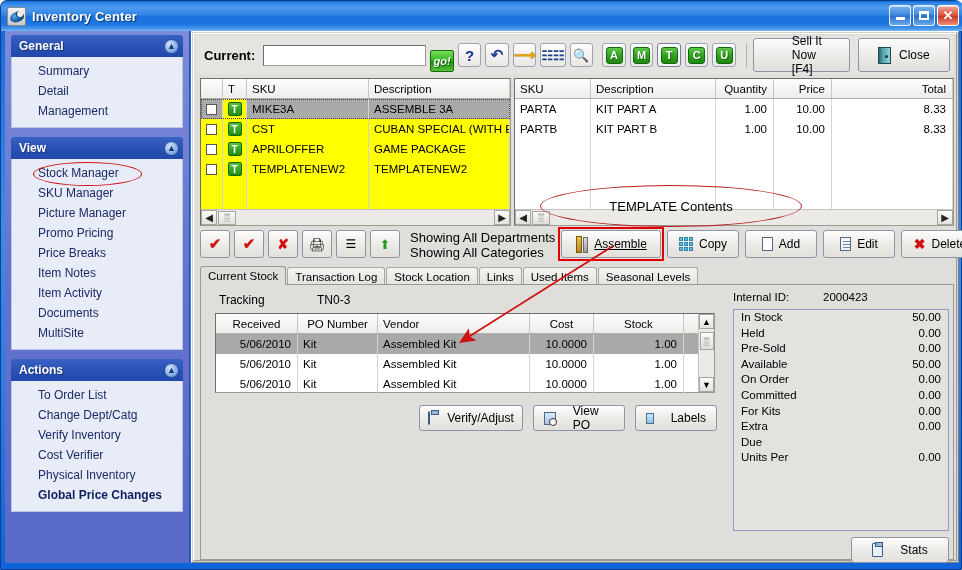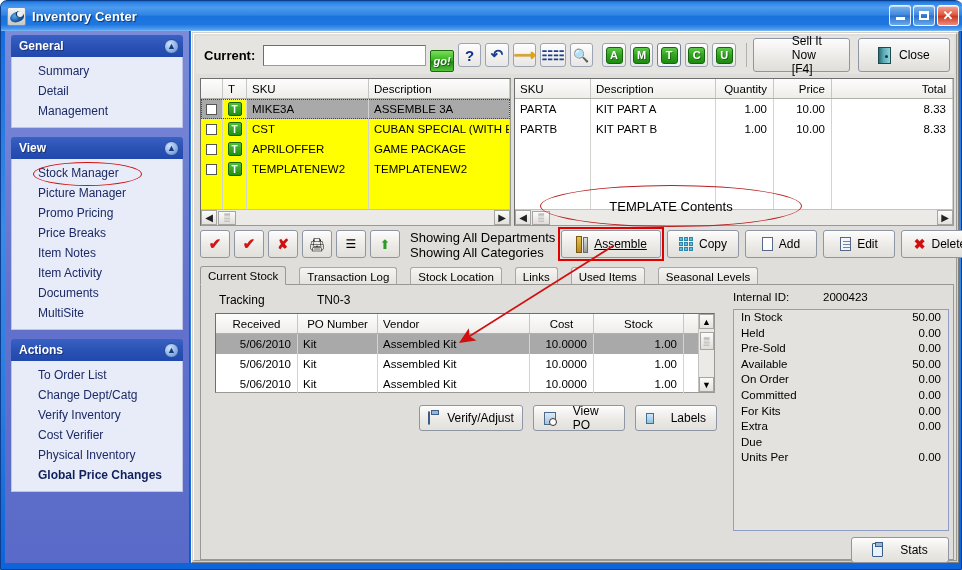--- a/index.html
+++ b/index.html
@@ -305,21 +305,21 @@
     border: 2.4px solid #e00000; z-index: 6;
   }
 
   
   #tabstrip { position:absolute; left:6px; top:232px; width:754px; height:19px; display:flex; align-items:flex-end; }
   .tab {
     height: 18px; padding: 0 7px; font-size: 11.5px; color:#000;
     background: linear-gradient(to bottom,#f6f5f3,#e4e2de);
     border: 1px solid #a9a7a3; border-bottom: none;
     border-radius: 3px 3px 0 0;
-    display:flex; align-items:center; margin-right: 13px;
+    display:flex; align-items:center; margin-right: 1px;
   }
   .tab.active {
     background: #e0dedb; height: 19px; font-weight: normal;
     border-color:#9a9894; border-bottom: 1px solid #e0dedb;
     position:relative; z-index:3;
   }
   #tabbody {
     position:absolute; left:6px; top:250px; width:754px; height:276px;
     background:#e0dedb; border:1px solid #9a9894;
   }
@@ -411,20 +411,21 @@
         </div>
       </div>
 
       <div class="navgroup">
         <div class="navgroup-header">
           <span class="ghtext">View</span>
           <span class="chev">▲</span>
         </div>
         <div class="navgroup-body">
           <div class="navitem circled">Stock Manager</div>
+          <div class="navitem">SKU Manager</div>
           <div class="navitem">Picture Manager</div>
           <div class="navitem">Promo Pricing</div>
           <div class="navitem">Price Breaks</div>
           <div class="navitem">Item Notes</div>
           <div class="navitem">Item Activity</div>
           <div class="navitem">Documents</div>
           <div class="navitem">MultiSite</div>
         </div>
       </div>
 

